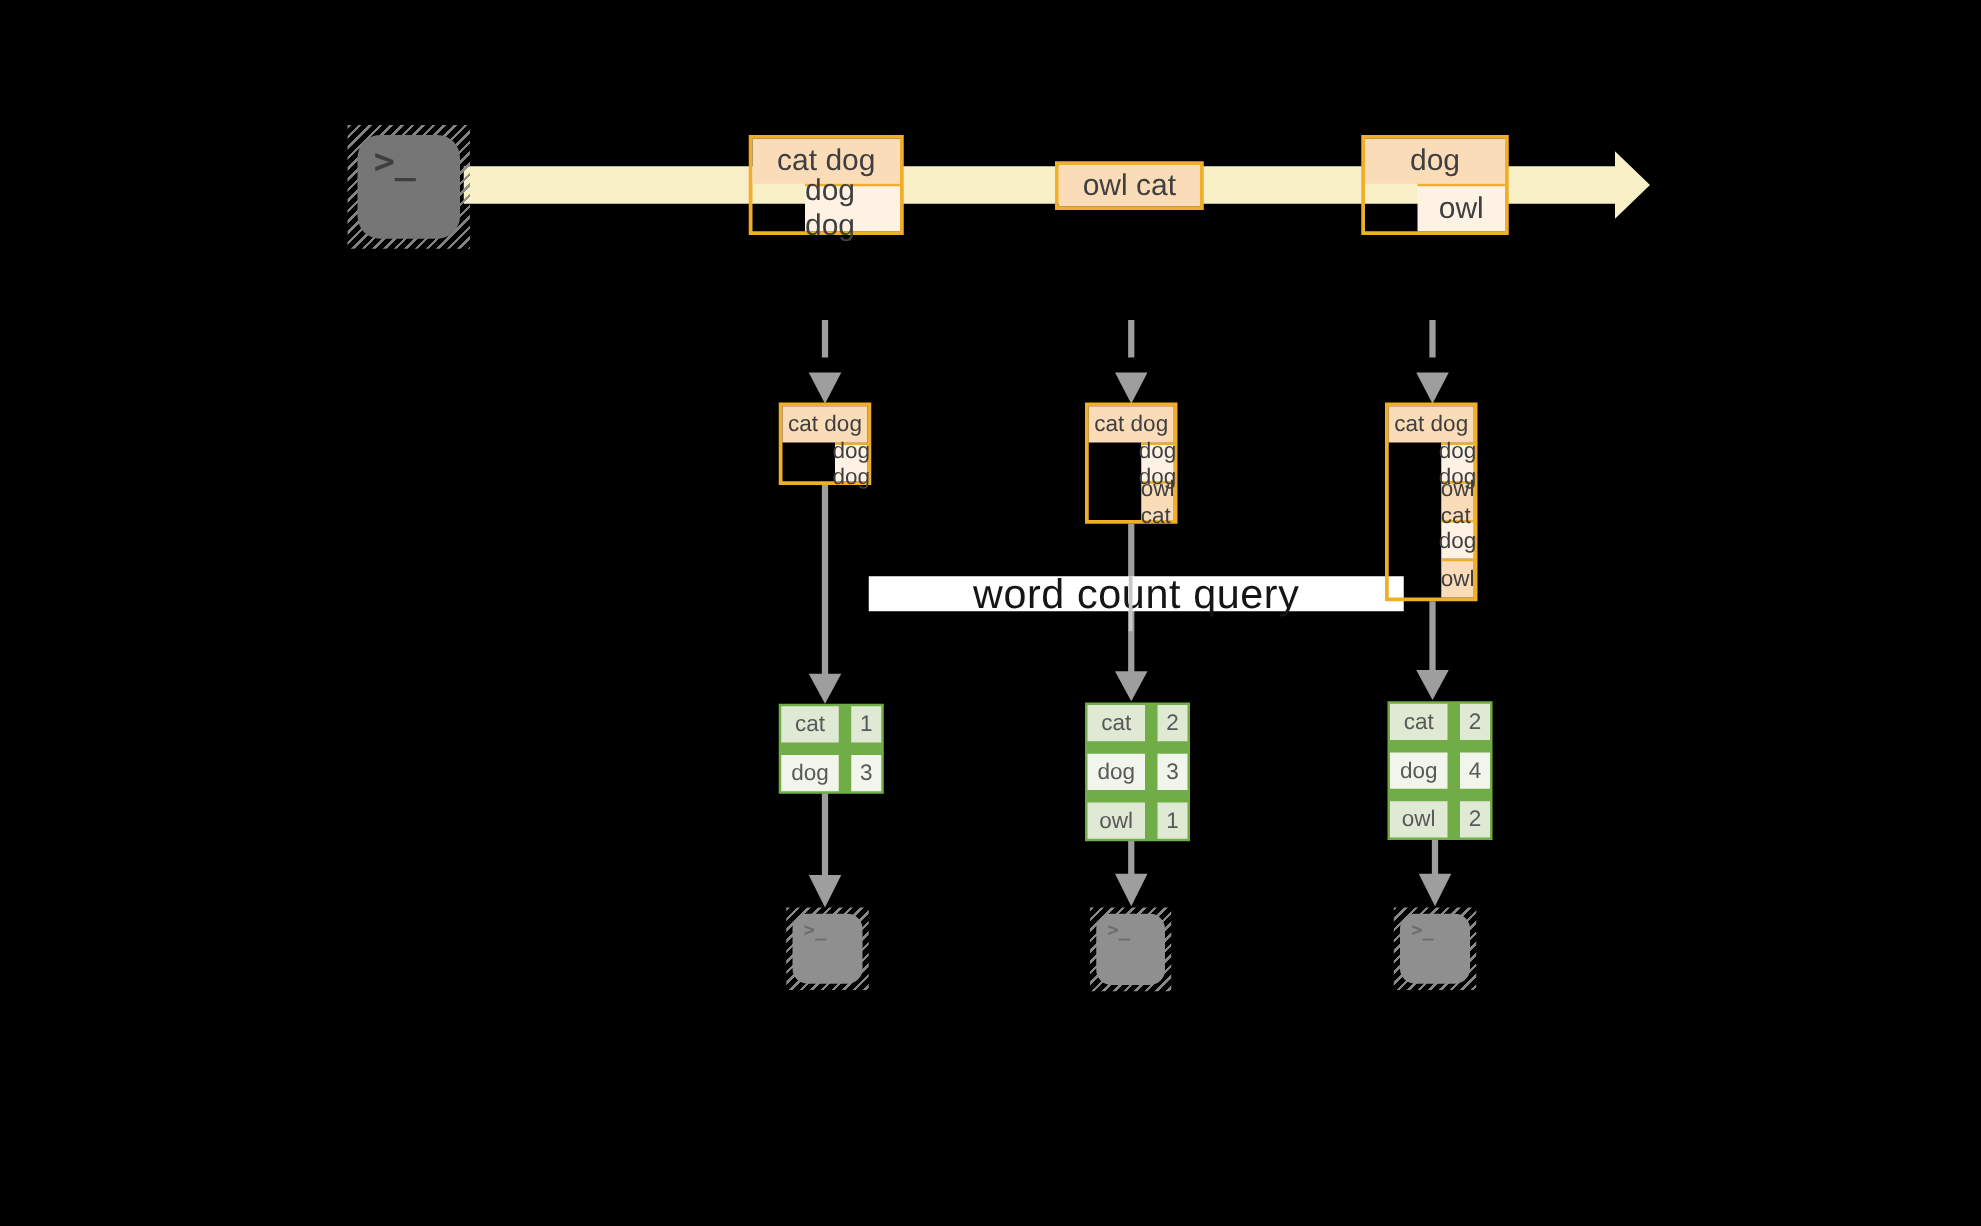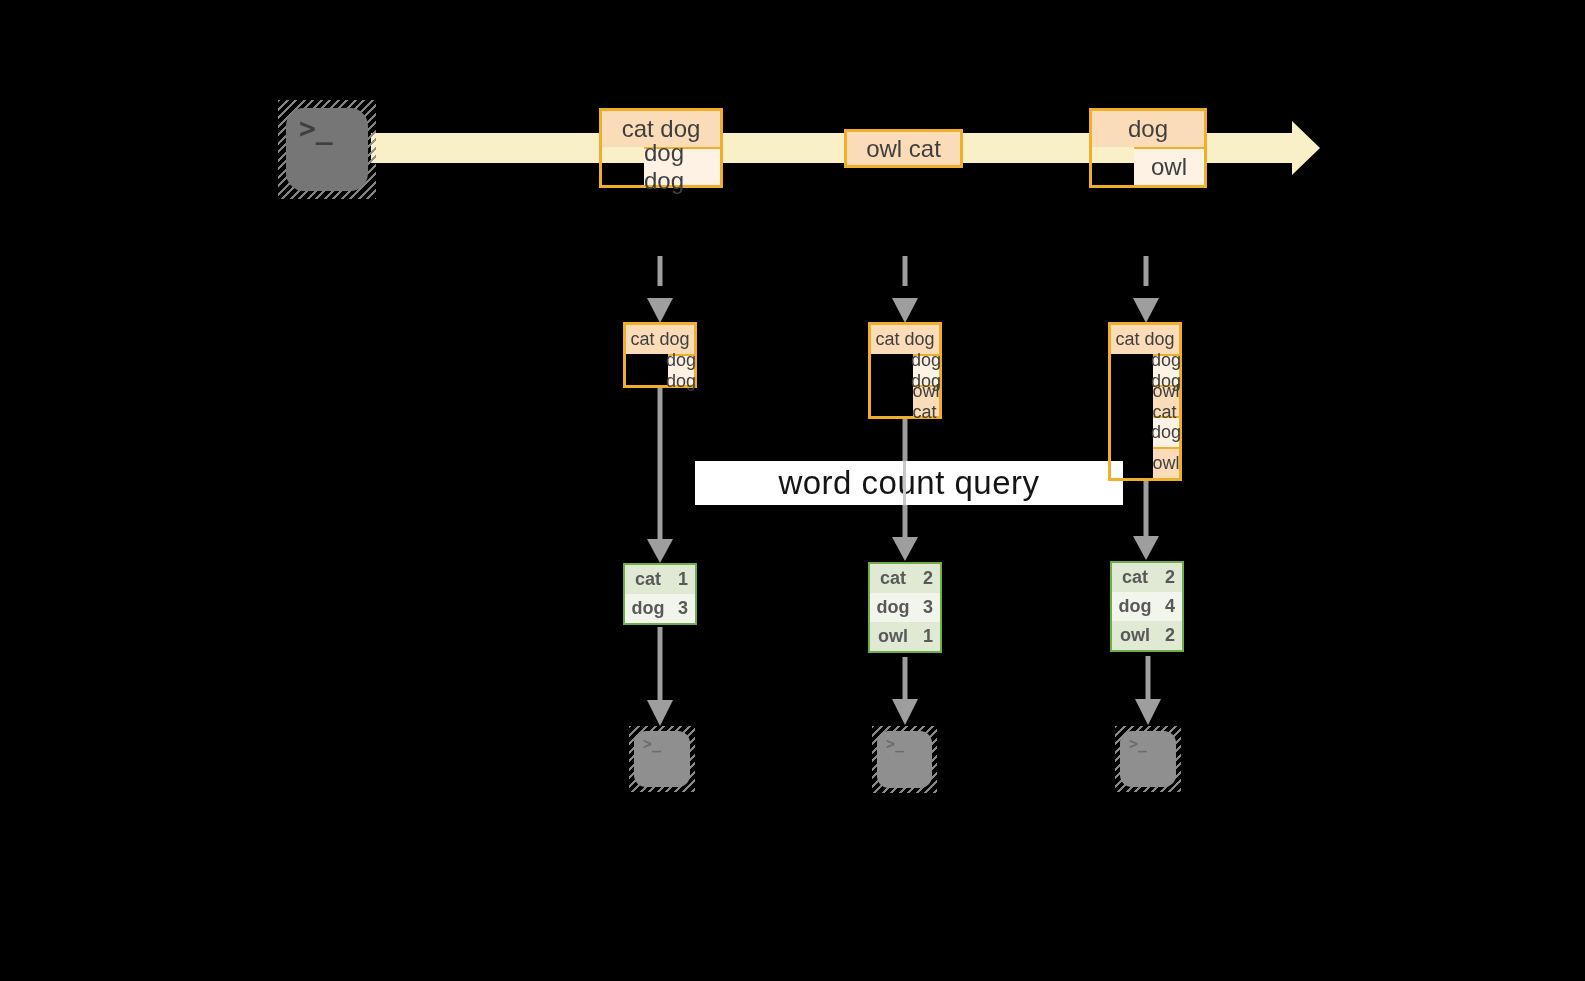--- a/index.html
+++ b/index.html
@@ -17,27 +17,27 @@
   .obox .row{display:flex;align-items:center;justify-content:center;color:var(--ink);}
   .obox .row + .row{border-top:2px solid var(--orange);margin-left:42px;}
   .obox .peach{background:var(--peach);}
   .obox .cream{background:var(--cream);}
   .big .row{height:36px;font-size:24px;}
   .one .row{height:33px;font-size:24px;}
   .small .row{height:29px;font-size:18px;}
 
   
   .gtable{position:absolute;z-index:3;display:grid;grid-template-columns:46px 24px;
-          gap:0;padding:2px;background:var(--green);box-sizing:border-box;font-weight:bold;}
+          gap:10px;padding:2px;background:var(--green);box-sizing:border-box;}
   .gtable .cell{height:29px;display:flex;align-items:center;justify-content:center;
           font-size:18px;color:var(--tink);background:var(--sagelight);}
   .gtable .cell.dark{background:var(--sage);}
 
   
-  .qband{position:absolute;left:695px;top:461px;width:428px;height:44px;background:#fff;
+  .qband{position:absolute;left:695px;top:461px;width:428px;height:28px;background:#fff;
          z-index:2;display:flex;align-items:center;justify-content:center;}
   .qband .qtext{font-size:33px;color:#151515;letter-spacing:.5px;}
   .qband .cross{position:absolute;left:208px;top:0;width:3px;height:44px;background:#C8C8C8;}
 
   
   .term{position:absolute;z-index:3;
         background:repeating-linear-gradient(135deg, rgba(138,138,138,.95) 0 2px, transparent 2px 6px);}
   .term .inner{position:absolute;border-radius:18px;background:#767676;}
   .term .glyph{position:absolute;font-family:"DejaVu Sans Mono",monospace;font-weight:bold;color:#3F3F3F;}
   .term.src .inner{inset:8px;}

